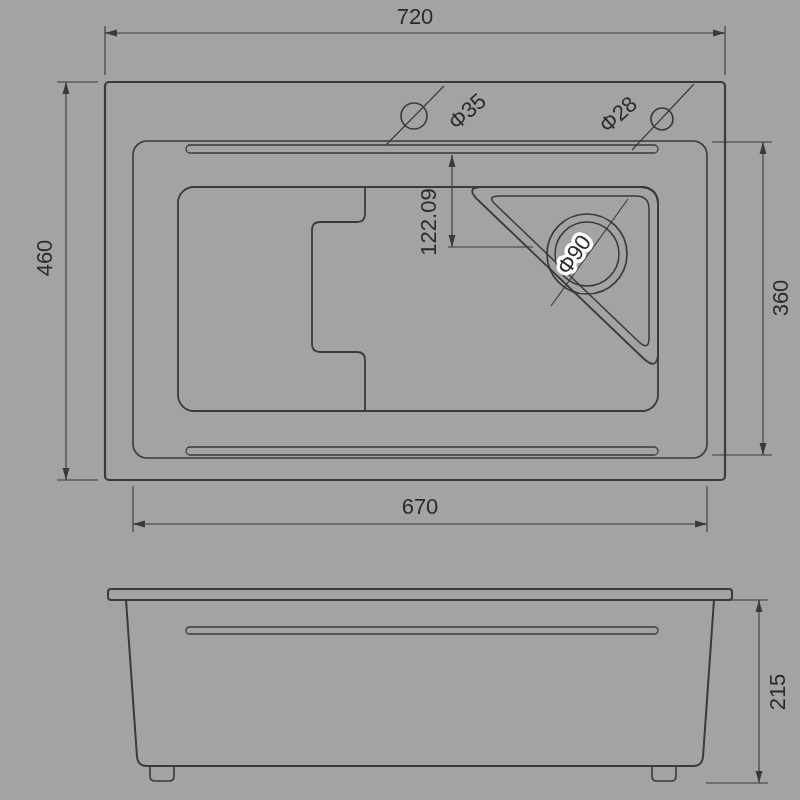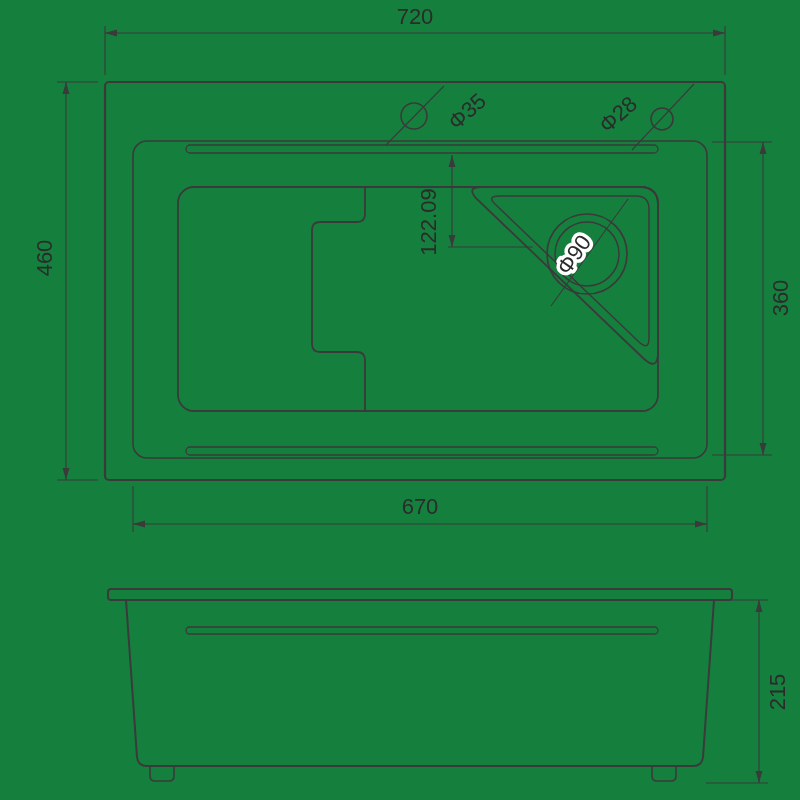--- a/index.html
+++ b/index.html
@@ -1,16 +1,16 @@
 <!DOCTYPE html>
 <html><head>
 <meta charset="utf-8">
 <style>
   html,body{margin:0;padding:0;background:#ffffff;}
-  .canvas{width:800px;height:800px;background:#15803d;overflow:hidden;}
+  .canvas{width:800px;height:800px;background:#a3a3a3;overflow:hidden;}
   svg{display:block;}
   .obj{fill:none;stroke:#3a3a3a;stroke-linecap:round;}
   .dimline{fill:none;stroke:#3a3a3a;stroke-width:1.1;}
   .dimtext{font-family:"Liberation Sans","DejaVu Sans",sans-serif;font-size:22px;fill:#2b2b2b;}
   .halo{paint-order:stroke;stroke:#ffffff;stroke-width:7px;stroke-linejoin:round;}
 </style>
 </head>
 <body>
 
 <div class="canvas">

